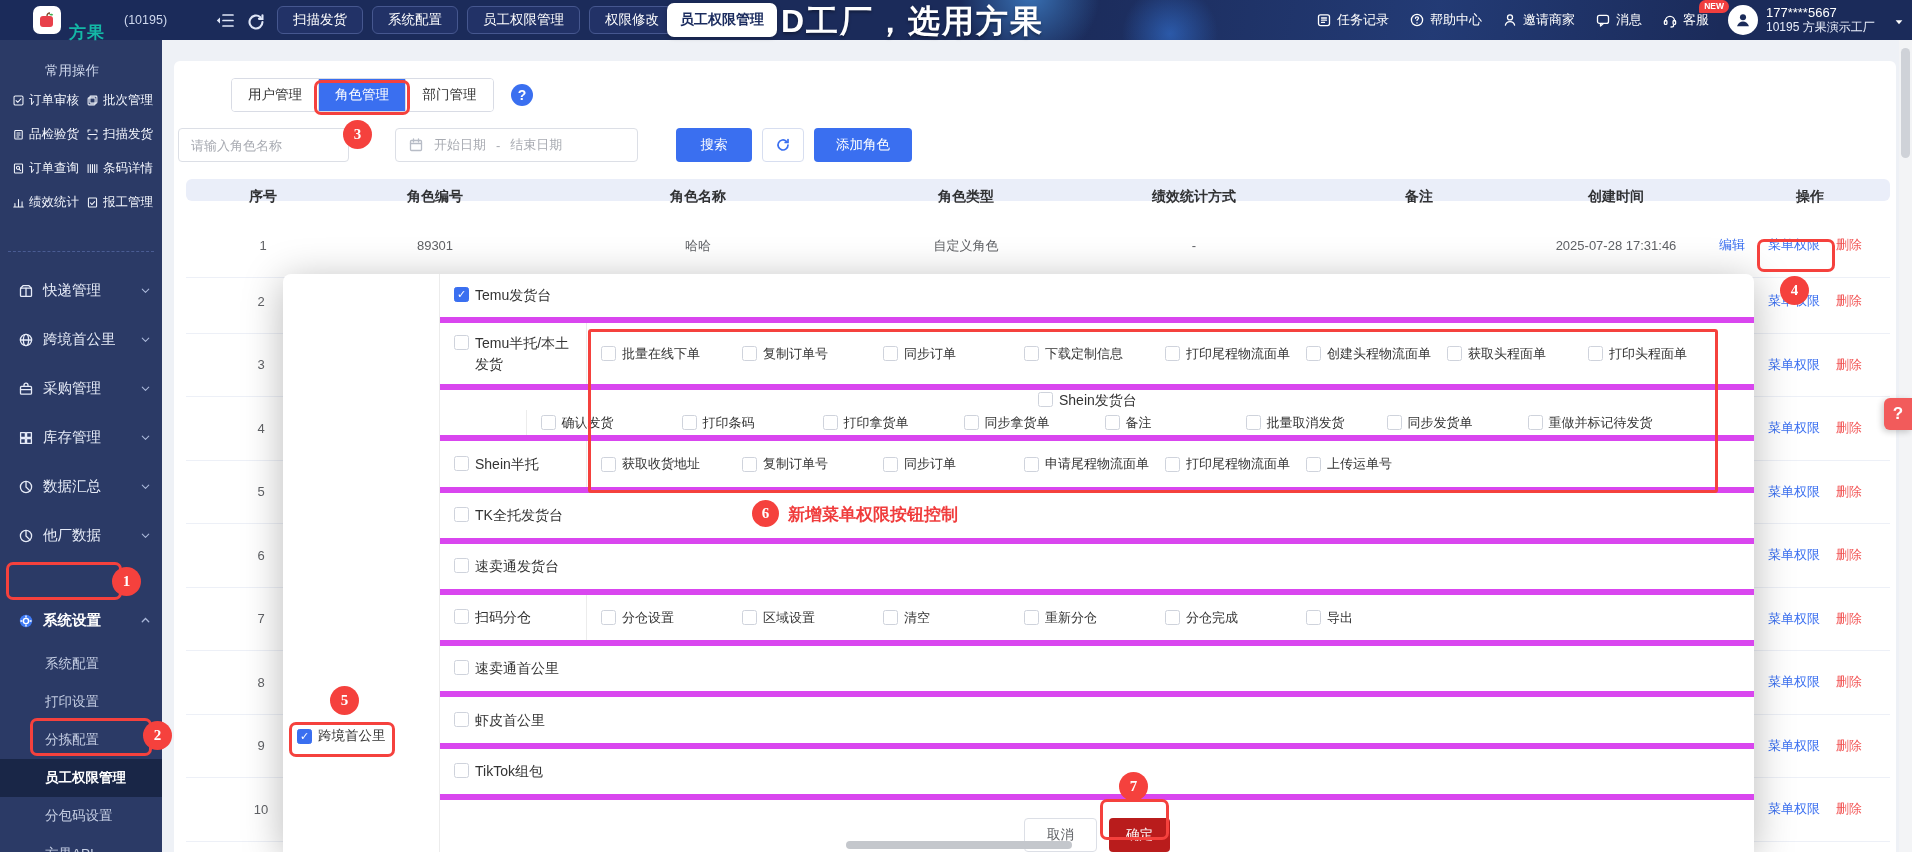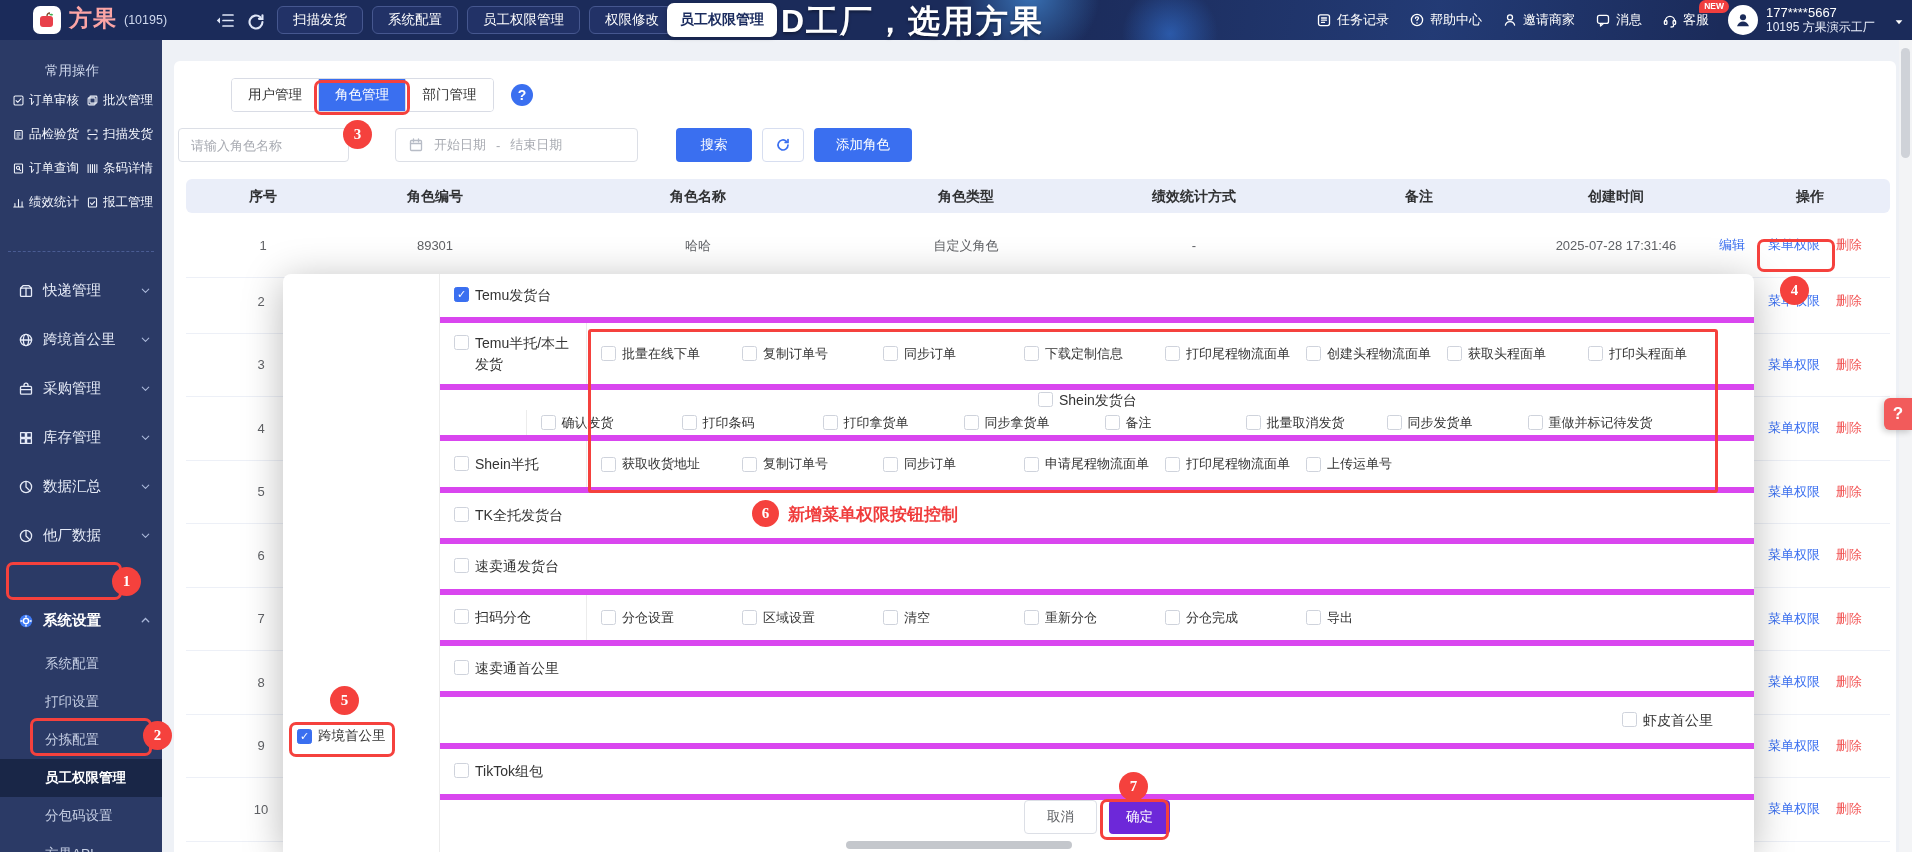--- a/index.html
+++ b/index.html
@@ -6,21 +6,21 @@
   html,body { width:1912px; height:852px; overflow:hidden; font-family:"Liberation Sans","DejaVu Sans",sans-serif; }
   #stage { position:relative; width:1912px; height:852px; background:#eef1f6; overflow:hidden; }
 
   
   .topbar { position:absolute; left:0; top:0; width:1912px; height:40px; background:#1b2b5a; z-index:15; }
   .topbar::before { content:""; position:absolute; inset:0;
     background: radial-gradient(circle at 1030px -6px, rgba(80,170,255,.55), rgba(80,170,255,0) 70px),
                 radial-gradient(circle at 1170px 34px, rgba(60,140,255,.45), rgba(60,140,255,0) 48px),
                 linear-gradient(100deg, rgba(255,255,255,0) 55%, rgba(70,130,240,.18) 75%, rgba(255,255,255,0) 90%); }
   .logo-box { position:absolute; left:33px; top:6px; width:28px; height:28px; background:#fff; border-radius:7px; display:flex; align-items:center; justify-content:center; }
-  .logo-title { position:absolute; left:69px; top:3px; font-size:23px; font-weight:bold; color:#fca5a5; letter-spacing:1px; }
+  .logo-title { position:absolute; left:69px; top:21px; font-size:17px; font-weight:bold; color:#14b8a6; letter-spacing:1px; }
   .logo-id { position:absolute; left:124px; top:13px; font-size:12.5px; color:#cfd8ee; }
   .tb-icon { position:absolute; top:12px; width:20px; height:17px; color:#dfe6f7; cursor:pointer; }
   #collapse-ic { left:215px; } #refresh-ic { left:246px; }
   #topbar-nav { position:absolute; left:277px; top:6px; display:flex; gap:9px; }
   .tb-btn { height:28px; padding:0 15px; background:#223267; border:1px solid #46578f; border-radius:6px; color:#fff; font-size:13.5px; font-family:inherit; cursor:pointer; white-space:nowrap; }
   .tb-tab-active { position:absolute; left:667px; top:3px; width:110px; height:34px; background:#fff; border-radius:7px; color:#1a2b5e; font-size:14px; font-weight:bold; display:flex; align-items:center; justify-content:center; z-index:2; box-shadow:0 1px 4px rgba(0,0,0,.25); }
   .tb-banner { position:absolute; left:781px; top:0; height:40px; line-height:42px; font-size:32px; font-weight:800; color:#fff; letter-spacing:2px; text-shadow:0 2px 3px rgba(0,0,0,.35); white-space:nowrap; }
   #topbar-right { position:absolute; left:1316px; top:0; height:40px; display:flex; align-items:center; gap:20px; }
   .tr-item { position:relative; display:flex; align-items:center; gap:5px; color:#fff; font-size:13px; cursor:pointer; white-space:nowrap; }
   .new-badge { position:absolute; right:-20px; top:-11px; background:#f03e3e; color:#fff; font-size:8.5px; font-weight:bold; padding:1px 5px 2px; border-radius:7px 7px 7px 1px; }
@@ -53,21 +53,21 @@
   .help-circ { position:absolute; left:511px; top:84px; width:22px; height:22px; background:#3a6ff0; color:#fff; border-radius:50%; font-size:14px; font-weight:bold; display:flex; align-items:center; justify-content:center; cursor:pointer; z-index:2; }
   .f-input { position:absolute; left:178px; top:128px; width:171px; height:34px; border:1px solid #dcdfe6; border-radius:4px; padding:0 12px; font-size:13px; color:#333; font-family:inherit; z-index:2; }
   .f-input::placeholder { color:#a8abb2; }
   .date-box { position:absolute; left:395px; top:128px; width:243px; height:34px; border:1px solid #dcdfe6; border-radius:4px; display:flex; align-items:center; padding:0 12px; gap:10px; font-size:13px; color:#a8abb2; z-index:2; cursor:pointer; }
   .date-box .ic { color:#b7bcc6; }
   .btn-search { position:absolute; left:676px; top:128px; width:76px; height:34px; background:#3a6ff0; color:#fff; border:none; border-radius:4px; font-size:13.5px; font-family:inherit; cursor:pointer; z-index:2; }
   .btn-refresh { position:absolute; left:762px; top:128px; width:42px; height:34px; background:#fff; border:1px solid #d7def0; border-radius:4px; color:#3a6ff0; display:flex; align-items:center; justify-content:center; cursor:pointer; z-index:2; }
   .btn-add { position:absolute; left:814px; top:128px; width:98px; height:34px; background:#3a6ff0; color:#fff; border:none; border-radius:4px; font-size:13.5px; font-family:inherit; cursor:pointer; z-index:2; }
 
   
-  .thead { position:absolute; left:186px; top:179px; width:1704px; height:34px; background:#eaeef9; border-radius:6px; z-index:2; }
+  .thead { position:absolute; left:186px; top:179px; width:1704px; height:22px; background:#eaeef9; border-radius:6px; z-index:2; }
   .th-cell { position:absolute; top:0; height:34px; line-height:34px; text-align:center; font-size:14px; font-weight:bold; color:#303133; }
   .trow1 { position:absolute; left:186px; top:213px; width:1704px; height:65px; border-bottom:1px solid #edf0f7; z-index:2; }
   .td-cell { position:absolute; top:0; height:65px; display:flex; align-items:center; justify-content:center; text-align:center; font-size:13px; color:#606266; line-height:1.5; }
   .trow { position:absolute; left:186px; width:1704px; height:63.5px; border-bottom:1px solid #edf0f7; z-index:2; }
   .t-idx { position:absolute; left:0; top:0; width:150px; height:100%; display:flex; align-items:center; justify-content:center; font-size:13px; color:#606266; }
   .lnk { position:absolute; top:50%; transform:translateY(-50%); font-size:13px; cursor:pointer; white-space:nowrap; }
   .lnk.blue { color:#3a6ff0; } .lnk.red { color:#f25555; }
   .t-edit { left:1533px; } .t-menu { left:1582px; } .t-del { left:1650px; }
 
   
@@ -79,23 +79,23 @@
   
   .modal { position:absolute; left:283px; top:274px; width:1471px; height:578px; background:#fff; border-radius:8px 8px 0 0; box-shadow:0 6px 40px rgba(0,0,0,.28); z-index:30; }
   .m-left { position:absolute; left:0; top:0; width:157px; height:100%; border-right:1px solid #ececec; }
   .m-left-item { position:absolute; left:14px; top:453px; display:flex; align-items:center; gap:6px; font-size:13.5px; color:#333; white-space:nowrap; }
   #modal-rows { position:absolute; left:157px; top:0; width:1314px; }
   .mrow { position:relative; display:flex; align-items:center; border-bottom:6px solid #d946ef; }
   .mlabel { width:146px; flex:none; padding-left:14px; padding-right:6px; display:flex; align-items:flex-start; gap:6px; font-size:14px; color:#333; line-height:1.45; }
   .mlabel .cb { margin-top:2px; }
   .mperms { flex:1; height:100%; display:flex; align-items:center; padding-left:14px; border-left:1px solid #ececec; }
   .perm { width:141px; flex:none; display:flex; align-items:center; gap:6px; font-size:13px; color:#333; white-space:nowrap; }
-  .m-footer { position:absolute; left:157px; bottom:0; width:1314px; height:52px; display:flex; align-items:flex-start; justify-content:center; gap:12px; }
+  .m-footer { position:absolute; left:157px; bottom:0; width:1314px; height:52px; display:flex; align-items:flex-end; justify-content:center; gap:12px; }
   .btn-cancel { width:73px; height:34px; background:#fff; border:1px solid #dcdfe6; border-radius:4px; color:#606266; font-size:13.5px; font-family:inherit; cursor:pointer; }
-  .btn-ok { width:61px; height:34px; background:#6d28d9; border:none; border-radius:4px; color:#fff; font-size:13.5px; font-family:inherit; cursor:pointer; }
+  .btn-ok { width:61px; height:34px; background:#b91c1c; border:none; border-radius:4px; color:#fff; font-size:13.5px; font-family:inherit; cursor:pointer; }
 
   
   .cb { width:15px; height:15px; flex:none; border:1px solid #cfd3dc; border-radius:2.5px; background:#fff; position:relative; cursor:pointer; }
   .cb.checked { background:#3a6ff0; border-color:#3a6ff0; }
   .cb.checked::after { content:"✓"; position:absolute; left:2px; top:-1px; color:#fff; font-size:11px; line-height:15px; }
 
   
   .abox { position:absolute; border:3px solid #f5413d; border-radius:7px; z-index:39; pointer-events:none; }
   .acircle { position:absolute; width:29px; height:29px; border-radius:50%; background:#f5413d; color:#fff; font-size:15px; font-weight:bold; font-family:"Liberation Serif","DejaVu Serif",serif; display:flex; align-items:center; justify-content:center; z-index:40; }
   .bigrect { position:absolute; left:588px; top:329px; width:1130px; height:164px; border:3.5px solid #f5413d; border-radius:3px; z-index:38; pointer-events:none; }
@@ -674,21 +674,21 @@
               <span>导出</span>
             </span>
           </div>
         </div>
         <div class="mrow" style="height: 51px;">
           <div class="mlabel">
             <span class="cb"></span>
             <span>速卖通首公里</span>
           </div>
         </div>
-        <div class="mrow" style="height: 52px; justify-content: flex-end;">
+        <div class="mrow" style="height: 52px;">
           <div class="mlabel">
             <span class="cb"></span>
             <span>虾皮首公里</span>
           </div>
         </div>
         <div class="mrow" style="height: 51px;">
           <div class="mlabel">
             <span class="cb"></span>
             <span>TikTok组包</span>
           </div>

